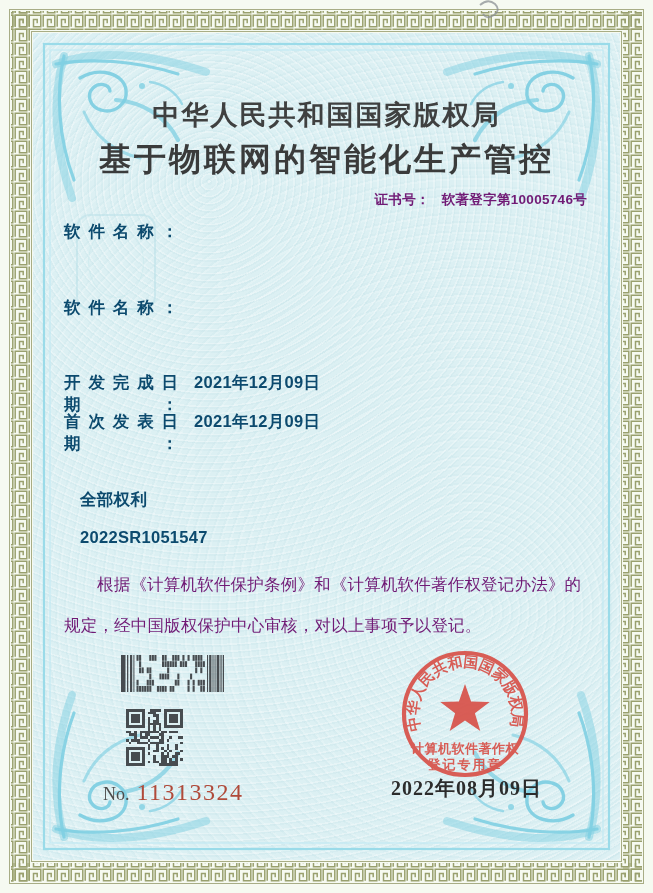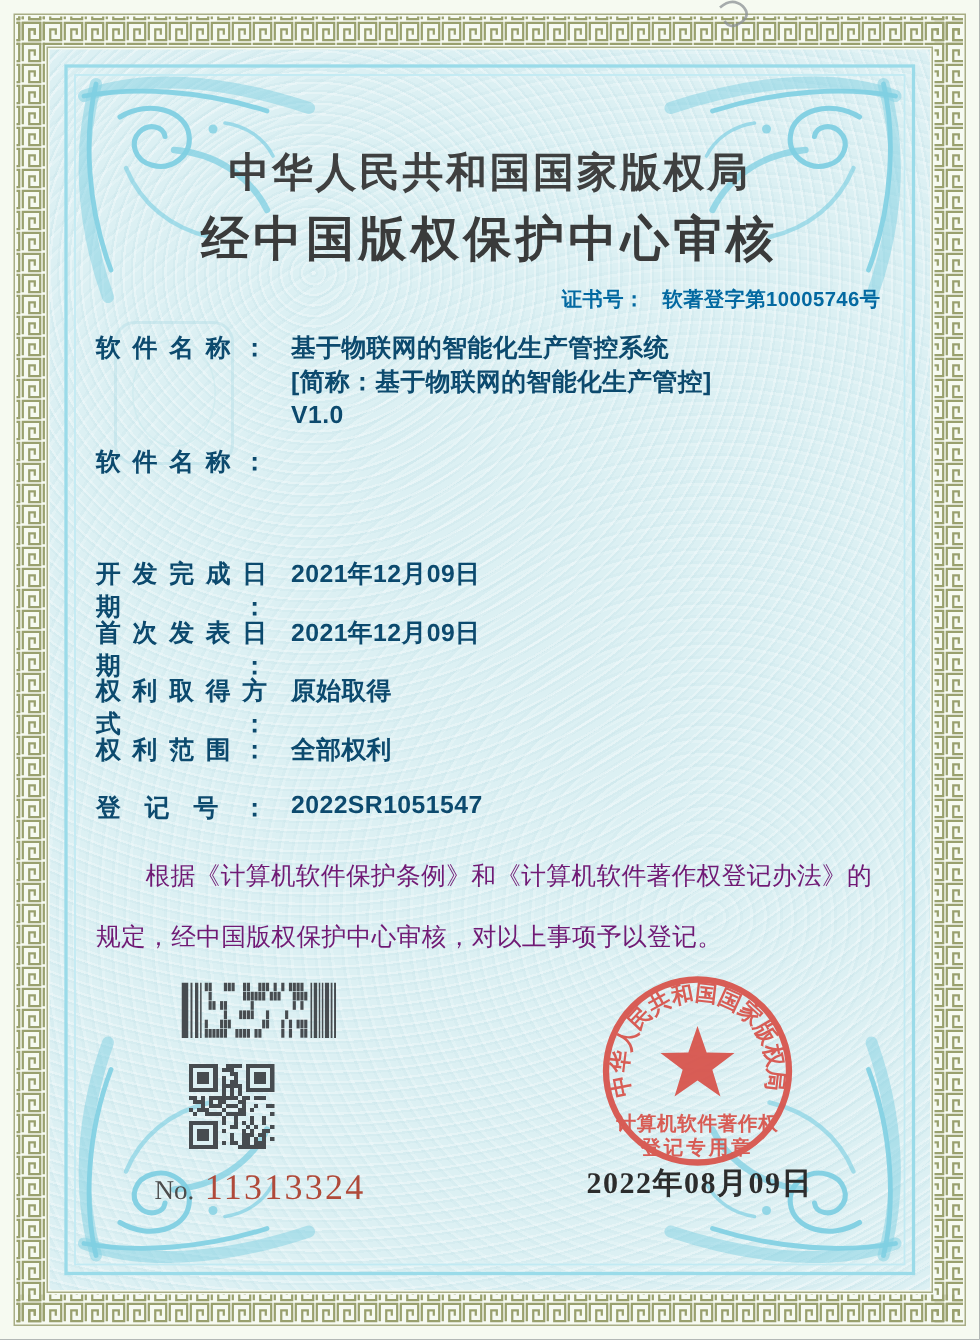--- a/index.html
+++ b/index.html
@@ -31,21 +31,21 @@
     font-family:"Liberation Serif","DejaVu Serif",serif;font-weight:700;
     font-size:27px;letter-spacing:2px;color:#3f4040;
   }
   .title2{
     position:absolute;top:138px;left:0;right:0;text-align:center;z-index:5;
     font-family:"Liberation Serif","DejaVu Serif",serif;font-weight:700;
     font-size:32px;letter-spacing:3px;color:#3a3b3b;
   }
   .certno{
     position:absolute;top:191px;right:66px;z-index:5;
-    font-size:13.5px;font-weight:700;color:#0369a1;letter-spacing:.3px;
+    font-size:13.5px;font-weight:700;color:#701a75;letter-spacing:.3px;
   }
   .certno .val{margin-left:12px;}
   .row{position:absolute;left:64px;display:flex;z-index:5;color:#0c4a6e;font-weight:700;}
   .row .lab{width:114px;flex:none;font-size:16.5px;text-align:justify;text-align-last:justify;}
   .row .val{margin-left:16px;font-size:16.5px;letter-spacing:.3px;}
   .row .val .vline{line-height:22.5px;}
   #row-name{top:221px}
   #row-owner{top:297px}
   #row-dev{top:372px}
   #row-pub{top:411px}
@@ -114,61 +114,50 @@
     <use href="#flourish" transform="translate(599,54) scale(-1,1)"></use>
     <use href="#flourish" transform="translate(54,839) scale(1,-1)"></use>
     <use href="#flourish" transform="translate(599,839) scale(-1,-1)"></use>
 
     <path d="M480,5 q8,-7 15,-1 q6,6 -1,11 q-7,5 -11,-1" fill="none" stroke="#8b9094" stroke-width="1.8" opacity=".75"></path>
   </svg>
 
   <div class="watermark"></div>
 
   <div class="title1">中华人民共和国国家版权局</div>
-  <div class="title2">经中国版权保护中心审核</div>
+  <div class="title2">基于物联网的智能化生产管控</div>
 
   <div class="certno">
     <span>证书号：</span><span class="val">软著登字第10005746号</span>
   </div>
 
   <div class="row" id="row-name">
     <span class="lab">软件名称：</span>
-    <span class="val">
-      <div class="vline">基于物联网的智能化生产管控系统</div>
-      <div class="vline">[简称：基于物联网的智能化生产管控]</div>
-      <div class="vline">V1.0</div>
-    </span>
   </div>
 
   <div class="row" id="row-owner">
     <span class="lab">软件名称：</span>
   </div>
 
   <div class="row" id="row-dev">
     <span class="lab">开发完成日期：</span>
     <span class="val">2021年12月09日</span>
   </div>
 
   <div class="row" id="row-pub">
     <span class="lab">首次发表日期：</span>
     <span class="val">2021年12月09日</span>
   </div>
 
-  <div class="row" id="row-acq">
-    <span class="lab">权利取得方式：</span>
-    <span class="val">原始取得</span>
-  </div>
 
   <div class="row" id="row-scope">
-    <span class="lab">权利范围：</span>
     <span class="val">全部权利</span>
   </div>
 
   <div class="row" id="row-reg">
-    <span class="lab">登记号：</span>
     <span class="val">2022SR1051547</span>
   </div>
 
   <div class="statement">
     <div class="line1">根据《计算机软件保护条例》和《计算机软件著作权登记办法》的</div>
     <div class="line2">规定，经中国版权保护中心审核，对以上事项予以登记。</div>
   </div>
 
   <svg class="barcode" width="103" height="37" viewBox="0 0 103 37">
     <g id="barcode-g">

